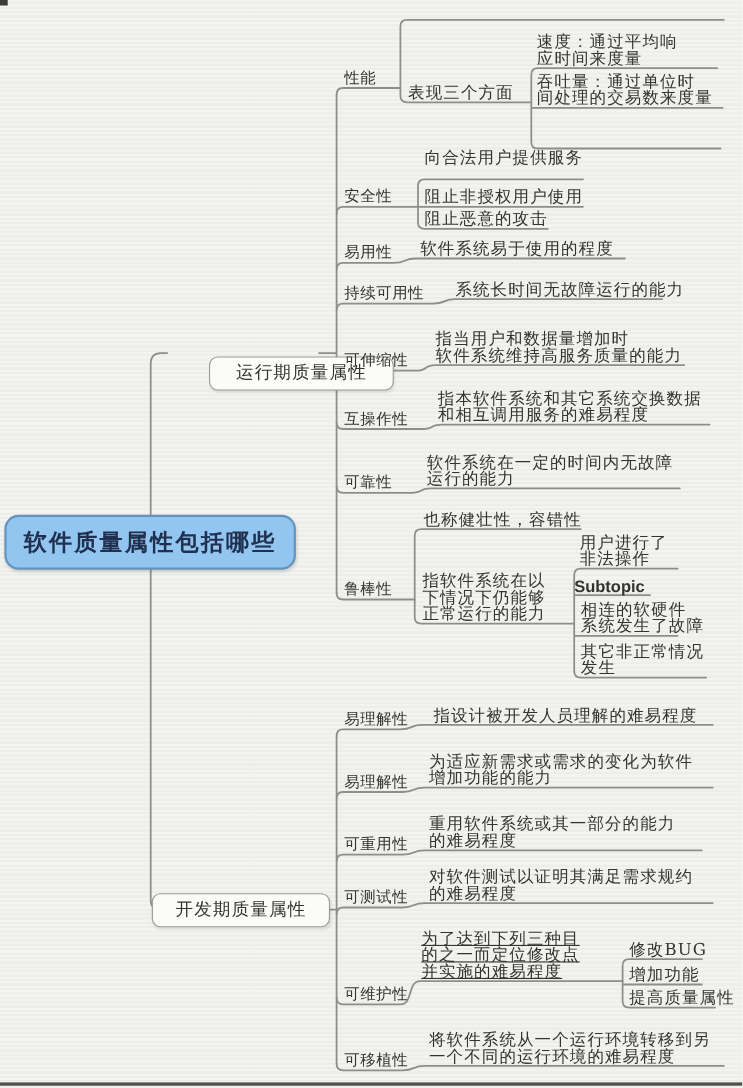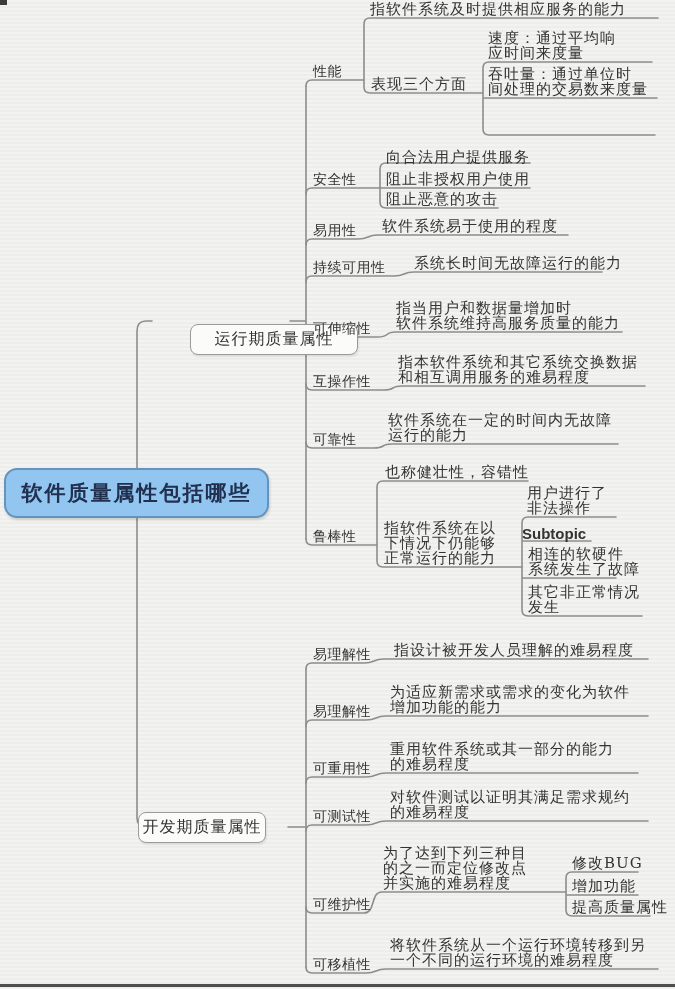--- a/index.html
+++ b/index.html
@@ -83,39 +83,38 @@
     <path d="M306,831 Q306,825 312,825 H366 C378,825 374,821 386,821 H648"></path>
 
     <path d="M306,907 Q306,913 312,913 H364 C376,913 370,892 382,892 H566"></path>
     <path d="M566,878 V910 M566,878 Q566,872 572,872 H638 M566,895 H638 M566,910 Q566,916 572,916 H650"></path>
 
     <path d="M306,967 Q306,973 312,973 H366 C378,973 374,969 386,969 H658"></path>
   </svg>
 
   <div class="root-node">软件质量属性包括哪些</div>
   <div class="main-node" style="left:142px;top:324px;width:168px;margin-left:48px;">运行期质量属性</div>
-  <div class="main-node" style="left:138px;top:812px;width:128px;">开发期质量属性</div>
+  <div class="main-node" style="left:138px;top:812px;width:162px;">开发期质量属性</div>
 
   <div class="topic branch-label" style="left:313px;top:64px;">性能</div>
   <div class="topic branch-label" style="left:313px;top:172px;">安全性</div>
   <div class="topic branch-label" style="left:313px;top:223px;">易用性</div>
   <div class="topic branch-label" style="left:313px;top:260px;">持续可用性</div>
   <div class="topic branch-label" style="left:313px;top:321px;">可伸缩性</div>
   <div class="topic branch-label" style="left:313px;top:374px;">互操作性</div>
   <div class="topic branch-label" style="left:313px;top:432px;">可靠性</div>
   <div class="topic branch-label" style="left:313px;top:529px;">鲁棒性</div>
 
-  <div class="topic" style="left:370px;top:2px;">指软件系统及时提供相应服务的能力</div>
   <div class="topic" style="left:371px;top:77px;">表现三个方面</div>
   <div class="topic" style="left:488px;top:31px;">速度：通过平均响
 应时间来度量</div>
   <div class="topic" style="left:488px;top:67px;">吞吐量：通过单位时
 间处理的交易数来度量</div>
 
-  <div class="topic" style="left:386px;top:150px;">向合法用户提供服务</div>
+  <div class="topic" style="left:386px;top:136px;">向合法用户提供服务</div>
   <div class="topic" style="left:386px;top:172px;">阻止非授权用户使用</div>
   <div class="topic" style="left:386px;top:192px;">阻止恶意的攻击</div>
 
   <div class="topic" style="left:382px;top:219px;text-align:center;">软件系统易于使用的程度</div>
   <div class="topic" style="left:414px;top:256px;">系统长时间无故障运行的能力</div>
   <div class="topic" style="left:396px;top:301px;">指当用户和数据量增加时
 软件系统维持高服务质量的能力</div>
   <div class="topic" style="left:398px;top:355px;">指本软件系统和其它系统交换数据
 和相互调用服务的难易程度</div>
   <div class="topic" style="left:388px;top:413px;">软件系统在一定的时间内无故障
@@ -140,21 +139,21 @@
   <div class="topic branch-label" style="left:313px;top:897px;">可维护性</div>
   <div class="topic branch-label" style="left:313px;top:957px;">可移植性</div>
 
   <div class="topic" style="left:394px;top:643px;">指设计被开发人员理解的难易程度</div>
   <div class="topic" style="left:390px;top:685px;">为适应新需求或需求的变化为软件
 增加功能的能力</div>
   <div class="topic" style="left:390px;top:742px;">重用软件系统或其一部分的能力
 的难易程度</div>
   <div class="topic" style="left:390px;top:790px;">对软件测试以证明其满足需求规约
 的难易程度</div>
-  <div class="topic" style="left:383px;top:846px;">为了达到下列三种目
+  <div class="topic" style="left:383px;top:846px;text-decoration:underline;">为了达到下列三种目
 的之一而定位修改点
 并实施的难易程度</div>
   <div class="topic" style="left:572px;top:856px;">修改BUG</div>
   <div class="topic" style="left:572px;top:879px;">增加功能</div>
   <div class="topic" style="left:572px;top:900px;">提高质量属性</div>
   <div class="topic" style="left:390px;top:938px;">将软件系统从一个运行环境转移到另
 一个不同的运行环境的难易程度</div>
 
   <div class="corner-speck"></div>
   <div class="bottom-edge"></div>

